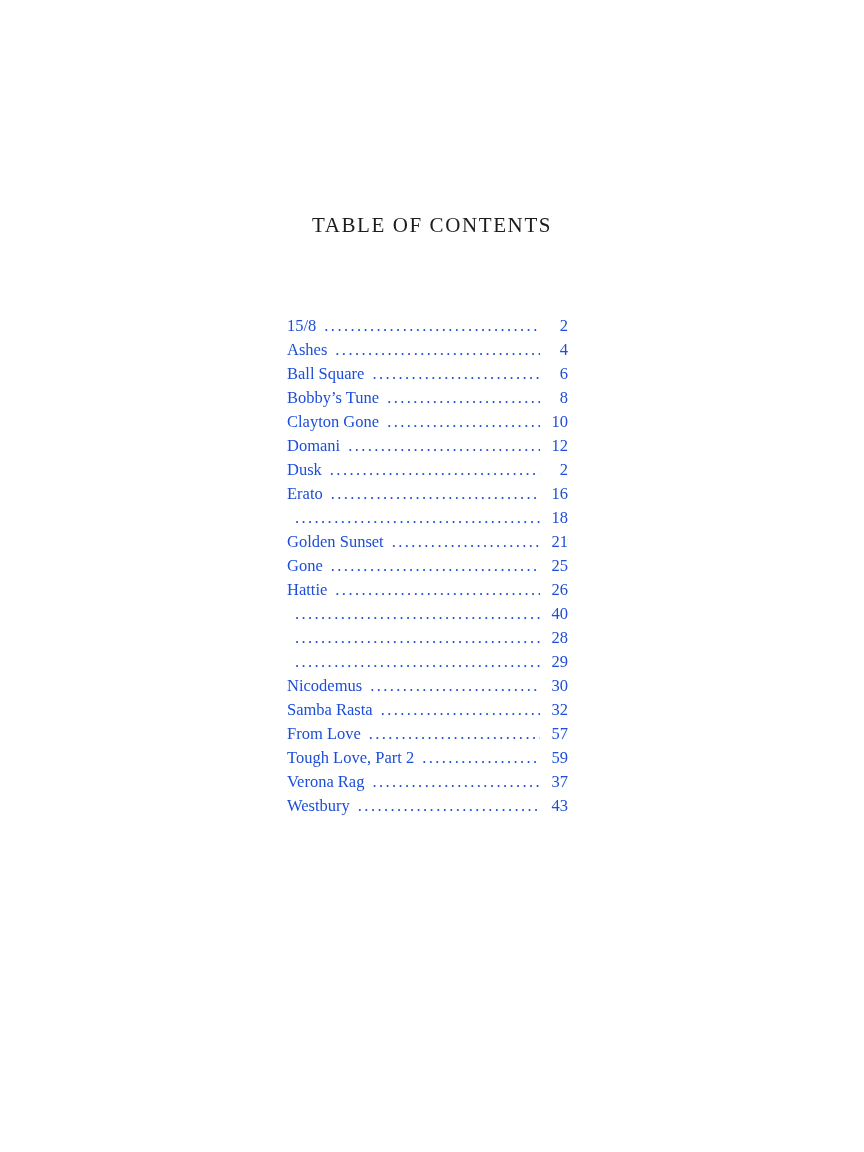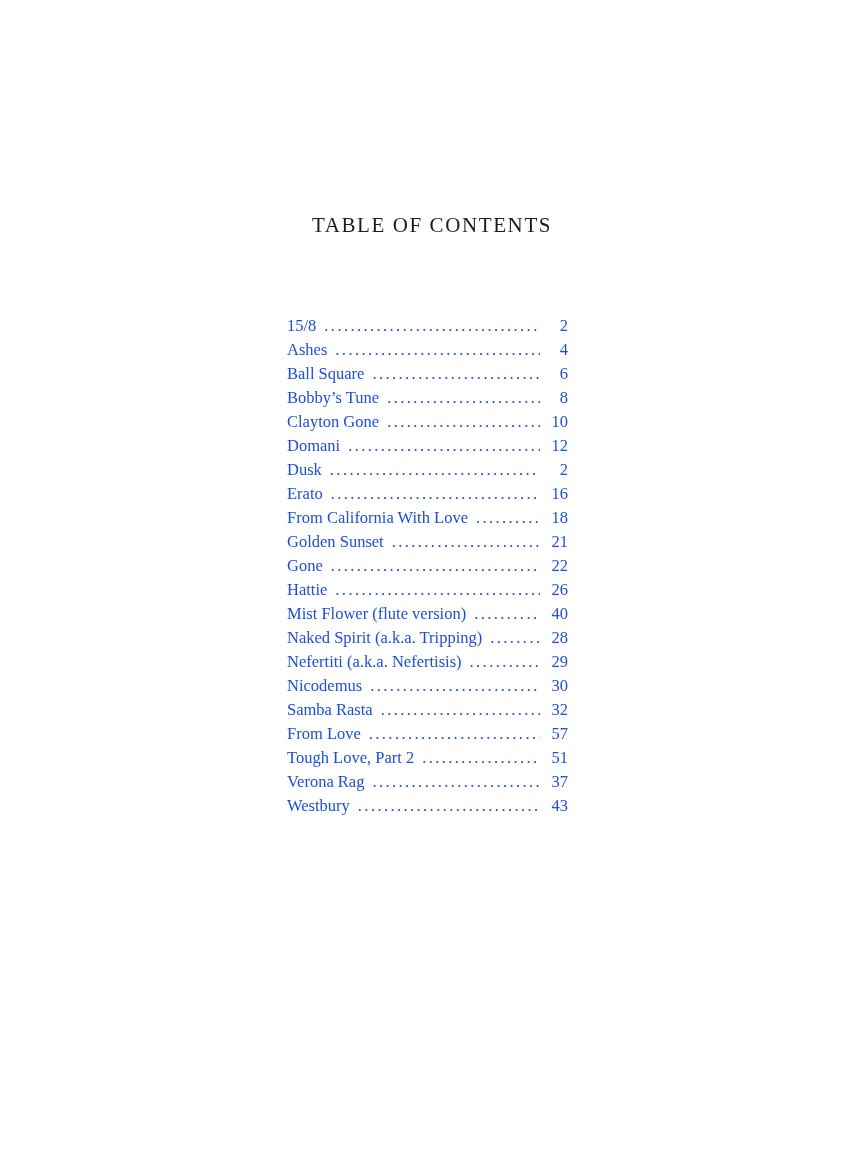--- a/index.html
+++ b/index.html
@@ -103,51 +103,47 @@
         <span class="toc-title">Dusk</span>
         <span class="leader">................................................................................</span>
         <span class="toc-page">2</span>
       </div>
       <div class="toc-row">
         <span class="toc-title">Erato</span>
         <span class="leader">................................................................................</span>
         <span class="toc-page">16</span>
       </div>
       <div class="toc-row">
-        <span class="toc-title">From California With Love</span>
         <span class="leader">................................................................................</span>
         <span class="toc-page">18</span>
       </div>
       <div class="toc-row">
         <span class="toc-title">Golden Sunset</span>
         <span class="leader">................................................................................</span>
         <span class="toc-page">21</span>
       </div>
       <div class="toc-row">
         <span class="toc-title">Gone</span>
         <span class="leader">................................................................................</span>
-        <span class="toc-page">22</span>
+        <span class="toc-page">25</span>
       </div>
       <div class="toc-row">
         <span class="toc-title">Hattie</span>
         <span class="leader">................................................................................</span>
         <span class="toc-page">26</span>
       </div>
       <div class="toc-row">
-        <span class="toc-title">Mist Flower (flute version)</span>
         <span class="leader">................................................................................</span>
         <span class="toc-page">40</span>
       </div>
       <div class="toc-row">
-        <span class="toc-title">Naked Spirit (a.k.a. Tripping)</span>
         <span class="leader">................................................................................</span>
         <span class="toc-page">28</span>
       </div>
       <div class="toc-row">
-        <span class="toc-title">Nefertiti (a.k.a. Nefertisis)</span>
         <span class="leader">................................................................................</span>
         <span class="toc-page">29</span>
       </div>
       <div class="toc-row">
         <span class="toc-title">Nicodemus</span>
         <span class="leader">................................................................................</span>
         <span class="toc-page">30</span>
       </div>
       <div class="toc-row">
         <span class="toc-title">Samba Rasta</span>
@@ -155,21 +151,21 @@
         <span class="toc-page">32</span>
       </div>
       <div class="toc-row">
         <span class="toc-title">From Love</span>
         <span class="leader">................................................................................</span>
         <span class="toc-page">57</span>
       </div>
       <div class="toc-row">
         <span class="toc-title">Tough Love, Part 2</span>
         <span class="leader">................................................................................</span>
-        <span class="toc-page">51</span>
+        <span class="toc-page">59</span>
       </div>
       <div class="toc-row">
         <span class="toc-title">Verona Rag</span>
         <span class="leader">................................................................................</span>
         <span class="toc-page">37</span>
       </div>
       <div class="toc-row">
         <span class="toc-title">Westbury</span>
         <span class="leader">................................................................................</span>
         <span class="toc-page">43</span>

